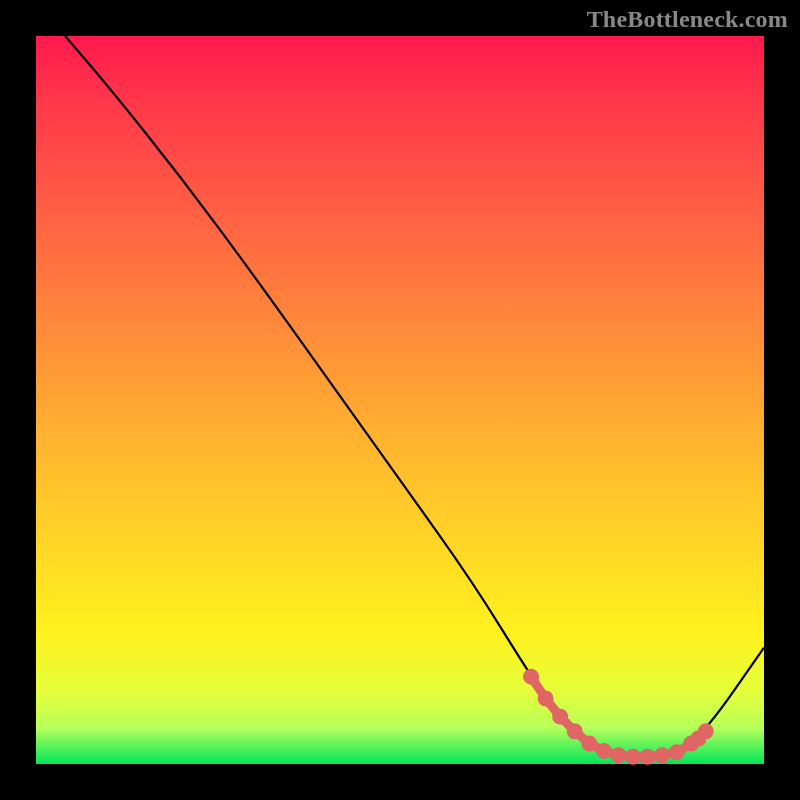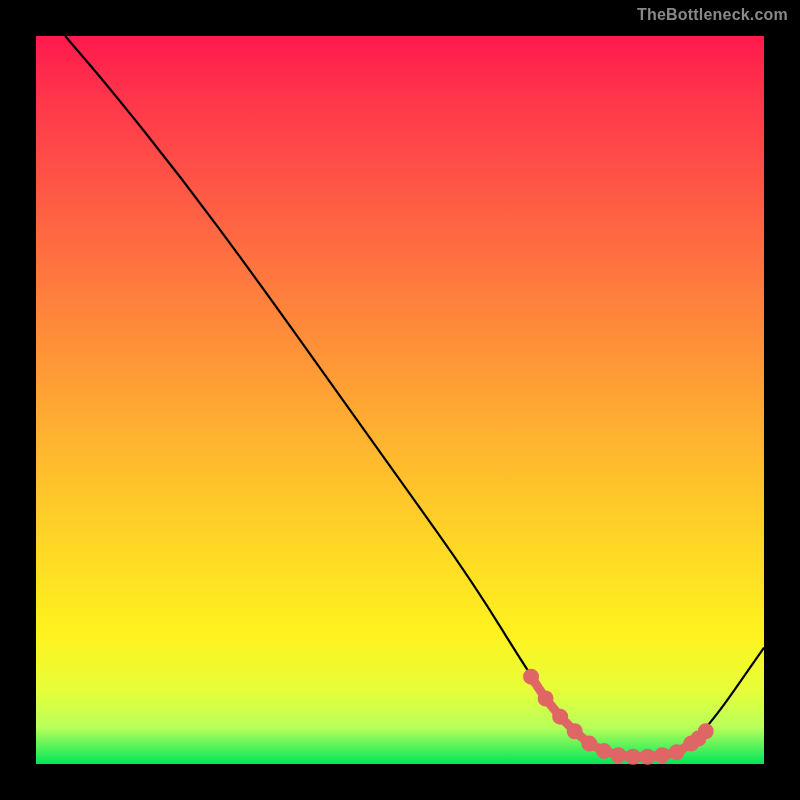--- a/index.html
+++ b/index.html
@@ -37,22 +37,22 @@
       #fff21f 82%,
       #e6ff3a 90%,
       #b8ff5a 95%,
       #00e65a 100%
     );
   }
   .watermark {
     position: absolute;
     top: 6px;
     right: 12px;
-    font-family: Liberation Sans, sans-serif;
-    font-size: 16px;
+    font-family: Liberation Serif, serif;
+    font-size: 24px;
     font-weight: 600;
     color: #888;
     letter-spacing: 0.2px;
     user-select: none;
   }
   svg.curve {
     position: absolute;
     left: 0;
     top: 0;
     width: 728px;

